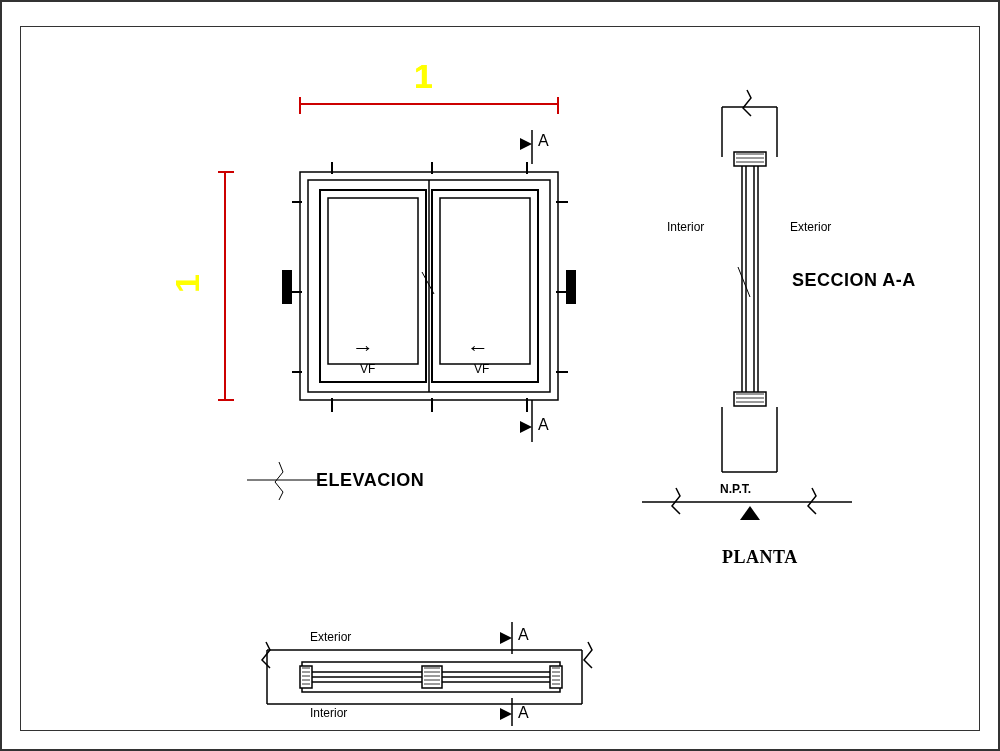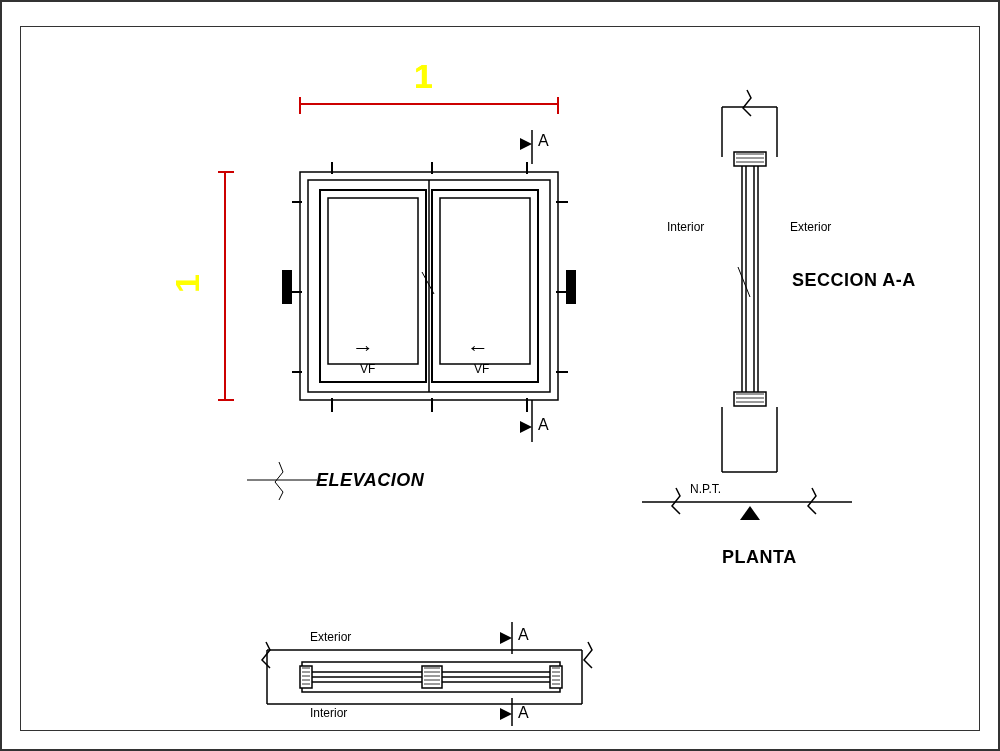--- a/index.html
+++ b/index.html
@@ -189,27 +189,27 @@
   <div class="dim-left" style="left:176px; top:262px;">1</div>
 
   <div class="label" style="left:536px; top:130px;">A</div>
   <div class="label" style="left:536px; top:414px;">A</div>
 
   <div class="label small" style="left:358px; top:360px;">VF</div>
   <div class="label small" style="left:472px; top:360px;">VF</div>
   <div class="label" style="left:350px; top:330px; font-size:22px;">→</div>
   <div class="label" style="left:465px; top:330px; font-size:22px;">←</div>
 
-  <div class="label bold" style="left:314px; top:468px; font-size:18px;font-style:italic;">ELEVACION</div>
+  <div class="label bold" style="left:314px; top:468px; font-size:18px;">ELEVACION</div>
 
   <div class="label small" style="left:665px; top:218px;">Interior</div>
   <div class="label small" style="left:788px; top:218px;">Exterior</div>
   <div class="label bold" style="left:790px; top:268px; font-size:18px;">SECCION A-A</div>
-  <div class="label small" style="left:688px; top:480px;">N.P.T.</div>
-
-  <div class="label bold" style="left:720px; top:545px; font-size:18px;">PLANTA</div>
+  <div class="label small" style="left:718px; top:480px;font-weight:bold;">N.P.T.</div>
+
+  <div class="label bold" style="left:720px; top:545px; font-size:18px;font-family:Liberation Serif, serif;">PLANTA</div>
 
   <div class="label small" style="left:308px; top:628px;">Exterior</div>
   <div class="label small" style="left:308px; top:704px;">Interior</div>
   <div class="label" style="left:516px; top:624px;">A</div>
   <div class="label" style="left:516px; top:702px;">A</div>
 
 </div>
 
 </body></html>

